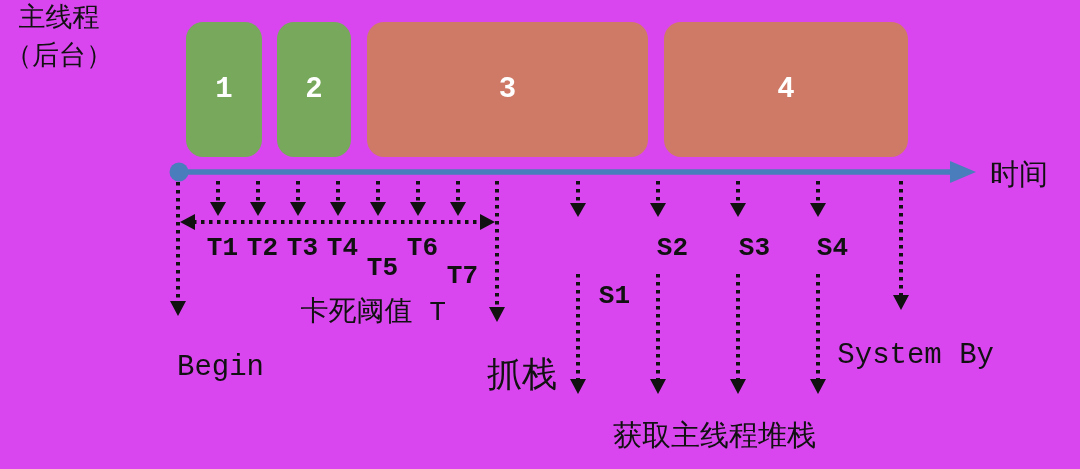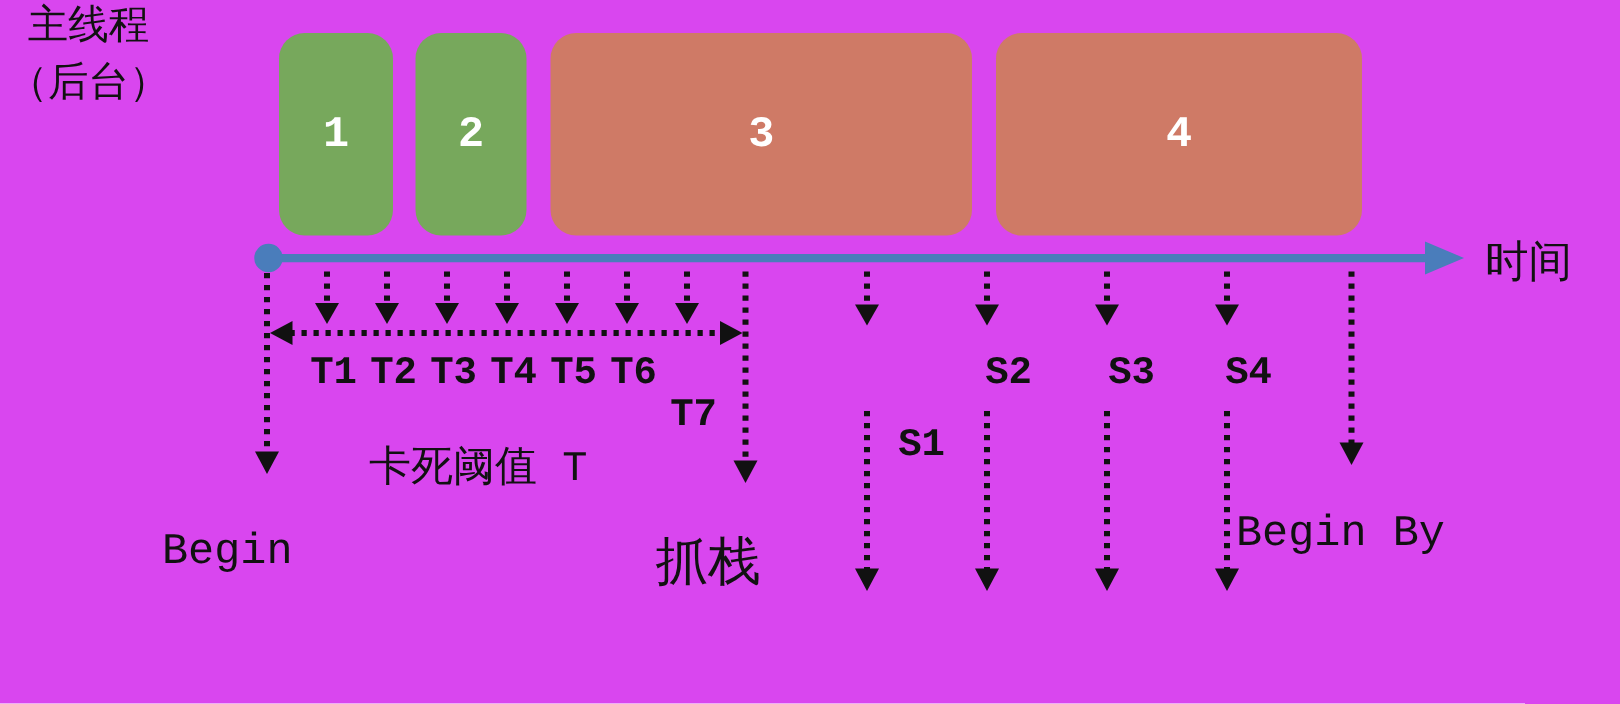--- a/index.html
+++ b/index.html
@@ -40,26 +40,26 @@
   
   .time-label { left: 990px; top: 155px; width: 90px; font-size: 29px; }
 
   
   .tick {
     top: 233px; font-size: 26px; font-weight: bold; text-align: right;
   }
   .tickT { width: 40px; }
   .tickS { width: 60px; }
   .t1 { left: 198px; } .t2 { left: 238px; } .t3 { left: 278px; }
-  .t4 { left: 318px; } .t5 { left: 358px; } .t6 { left: 398px; } .t7 { left: 438px; margin-top: 28px; }
+  .t4 { left: 318px; } .t5 { left: 358px; margin-top: 20px; } .t6 { left: 398px; } .t7 { left: 438px; margin-top: 28px; }
   .s1 { left: 570px; margin-top: 48px; } .s2 { left: 628px; } .s3 { left: 710px; } .s4 { left: 788px; }
 
   
-  .ann { text-align: left; }
-  .ann-begin     { left: 108px; top: 351px; width: 140px; font-size: 29px; }
+  .ann { text-align: right; }
+  .ann-begin     { left: 124px; top: 351px; width: 140px; font-size: 29px; }
   .ann-threshold { left: 246px; top: 292px; width: 200px; font-size: 28px; }
   .ann-grab      { left: 437px; top: 351px; width: 120px; font-size: 35px; }
   .ann-getstack  { left: 576px; top: 416px; width: 240px; font-size: 29px; }
   .ann-killed    { left: 824px; top: 339px; width: 170px; font-size: 29px; line-height: 33px; }
 </style>
 </head>
 <body>
 
 <div class="canvas">
 
@@ -164,17 +164,18 @@
   <div class="abs tick tickT t7">T7</div>
 
   <div class="abs tick tickS s1">S1</div>
   <div class="abs tick tickS s2">S2</div>
   <div class="abs tick tickS s3">S3</div>
   <div class="abs tick tickS s4">S4</div>
 
   <div class="abs ann ann-begin">Begin</div>
   <div class="abs ann ann-threshold">卡死阈值 T</div>
   <div class="abs ann ann-grab">抓栈</div>
+  <div class="abs ann ann-getstack">获取主线程堆栈</div>
   <div class="abs ann ann-killed">
-    <div>Begin By</div>
+    <div>System By</div>
   </div>
 
 </div>
 
 </body></html>

